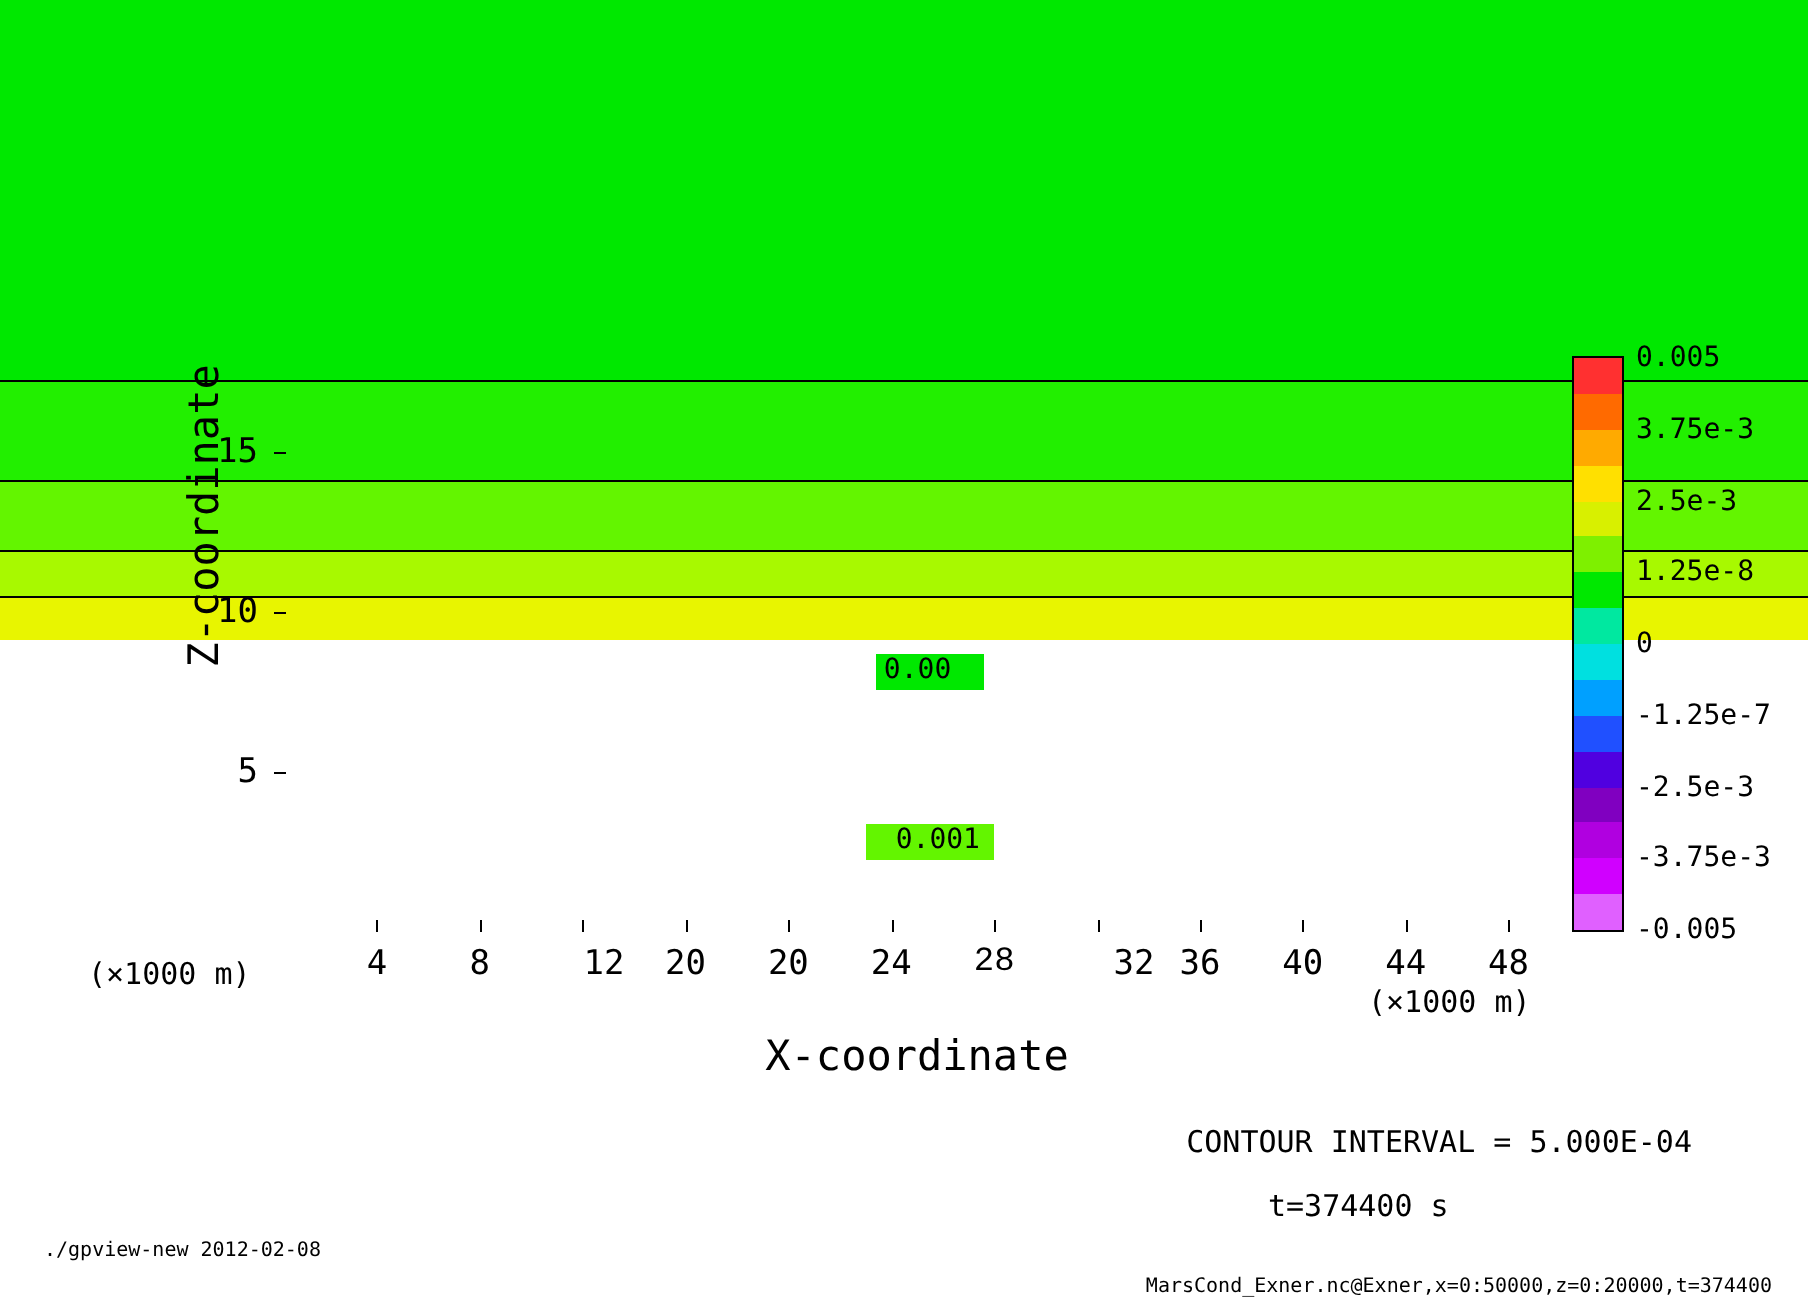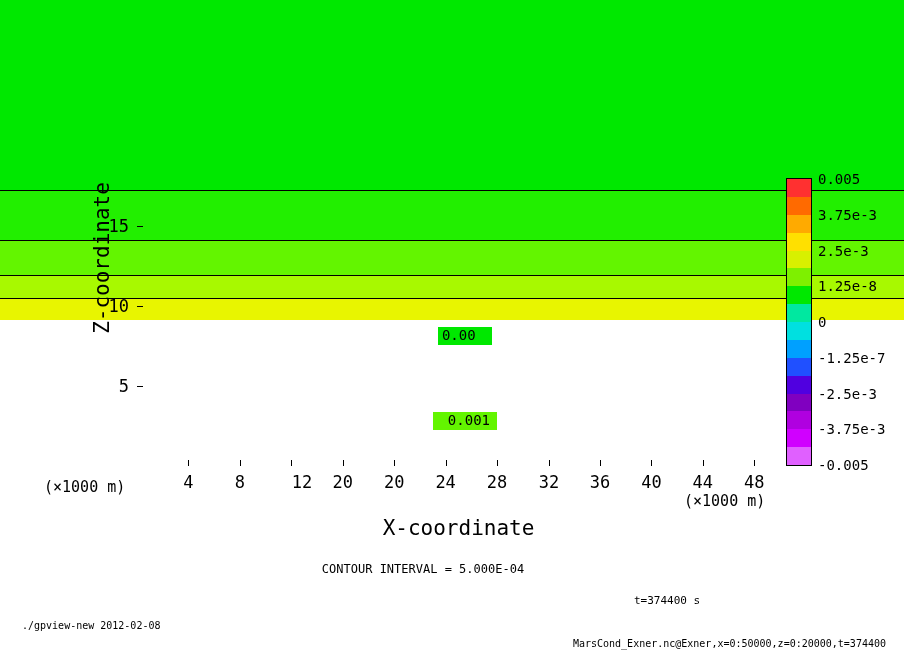--- a/index.html
+++ b/index.html
@@ -107,25 +107,25 @@
     position: absolute;
     left: 818px;
     font-size: 14px;
     transform: translateY(-50%);
     white-space: nowrap;
   }
 
   
   #contour-interval {
     position: absolute; left: 0; top: 562px; width: 846px;
-    text-align: center; font-size: 12px;
+    text-align: right; font-size: 15px;
   }
   #time-text {
     position: absolute; left: 634px; top: 594px;
-    font-size: 11px;
+    font-size: 15px;
   }
   #footer-left {
     position: absolute; left: 22px; top: 620px;
     font-size: 10px;
   }
   #footer-right {
     position: absolute; right: 18px; top: 638px;
     font-size: 10px;
   }
 </style>
@@ -164,23 +164,23 @@
     <div class="xtick-label" style="left: 239.88px; top: 472px;">8</div>
     <div class="tick-x" style="left: 291.32px; top: 460px;"></div>
     <div class="xtick-label" style="left: 302px; top: 472px;">12</div>
     <div class="tick-x" style="left: 342.76px; top: 460px;"></div>
     <div class="xtick-label" style="left: 342.76px; top: 472px;">20</div>
     <div class="tick-x" style="left: 394.2px; top: 460px;"></div>
     <div class="xtick-label" style="left: 394.2px; top: 472px;">20</div>
     <div class="tick-x" style="left: 445.64px; top: 460px;"></div>
     <div class="xtick-label" style="left: 445.64px; top: 472px;">24</div>
     <div class="tick-x" style="left: 497.08px; top: 460px;"></div>
-    <div class="xtick-label" style="left: 497.08px; top: 472px;">28</div>
+    <div class="xtick-label" style="left: 497.08px; top: 472px; font-family: Liberation Mono, monospace;">28</div>
     <div class="tick-x" style="left: 548.52px; top: 460px;"></div>
-    <div class="xtick-label" style="left: 549px; top: 472px;">32</div>
+    <div class="xtick-label" style="left: 567px; top: 472px;">32</div>
     <div class="tick-x" style="left: 599.96px; top: 460px;"></div>
     <div class="xtick-label" style="left: 599.96px; top: 472px;">36</div>
     <div class="tick-x" style="left: 651.4px; top: 460px;"></div>
     <div class="xtick-label" style="left: 651.4px; top: 472px;">40</div>
     <div class="tick-x" style="left: 702.84px; top: 460px;"></div>
     <div class="xtick-label" style="left: 702.84px; top: 472px;">44</div>
     <div class="tick-x" style="left: 754.28px; top: 460px;"></div>
     <div class="xtick-label" style="left: 754.28px; top: 472px;">48</div>
   </div>
 <div id="yticks">

